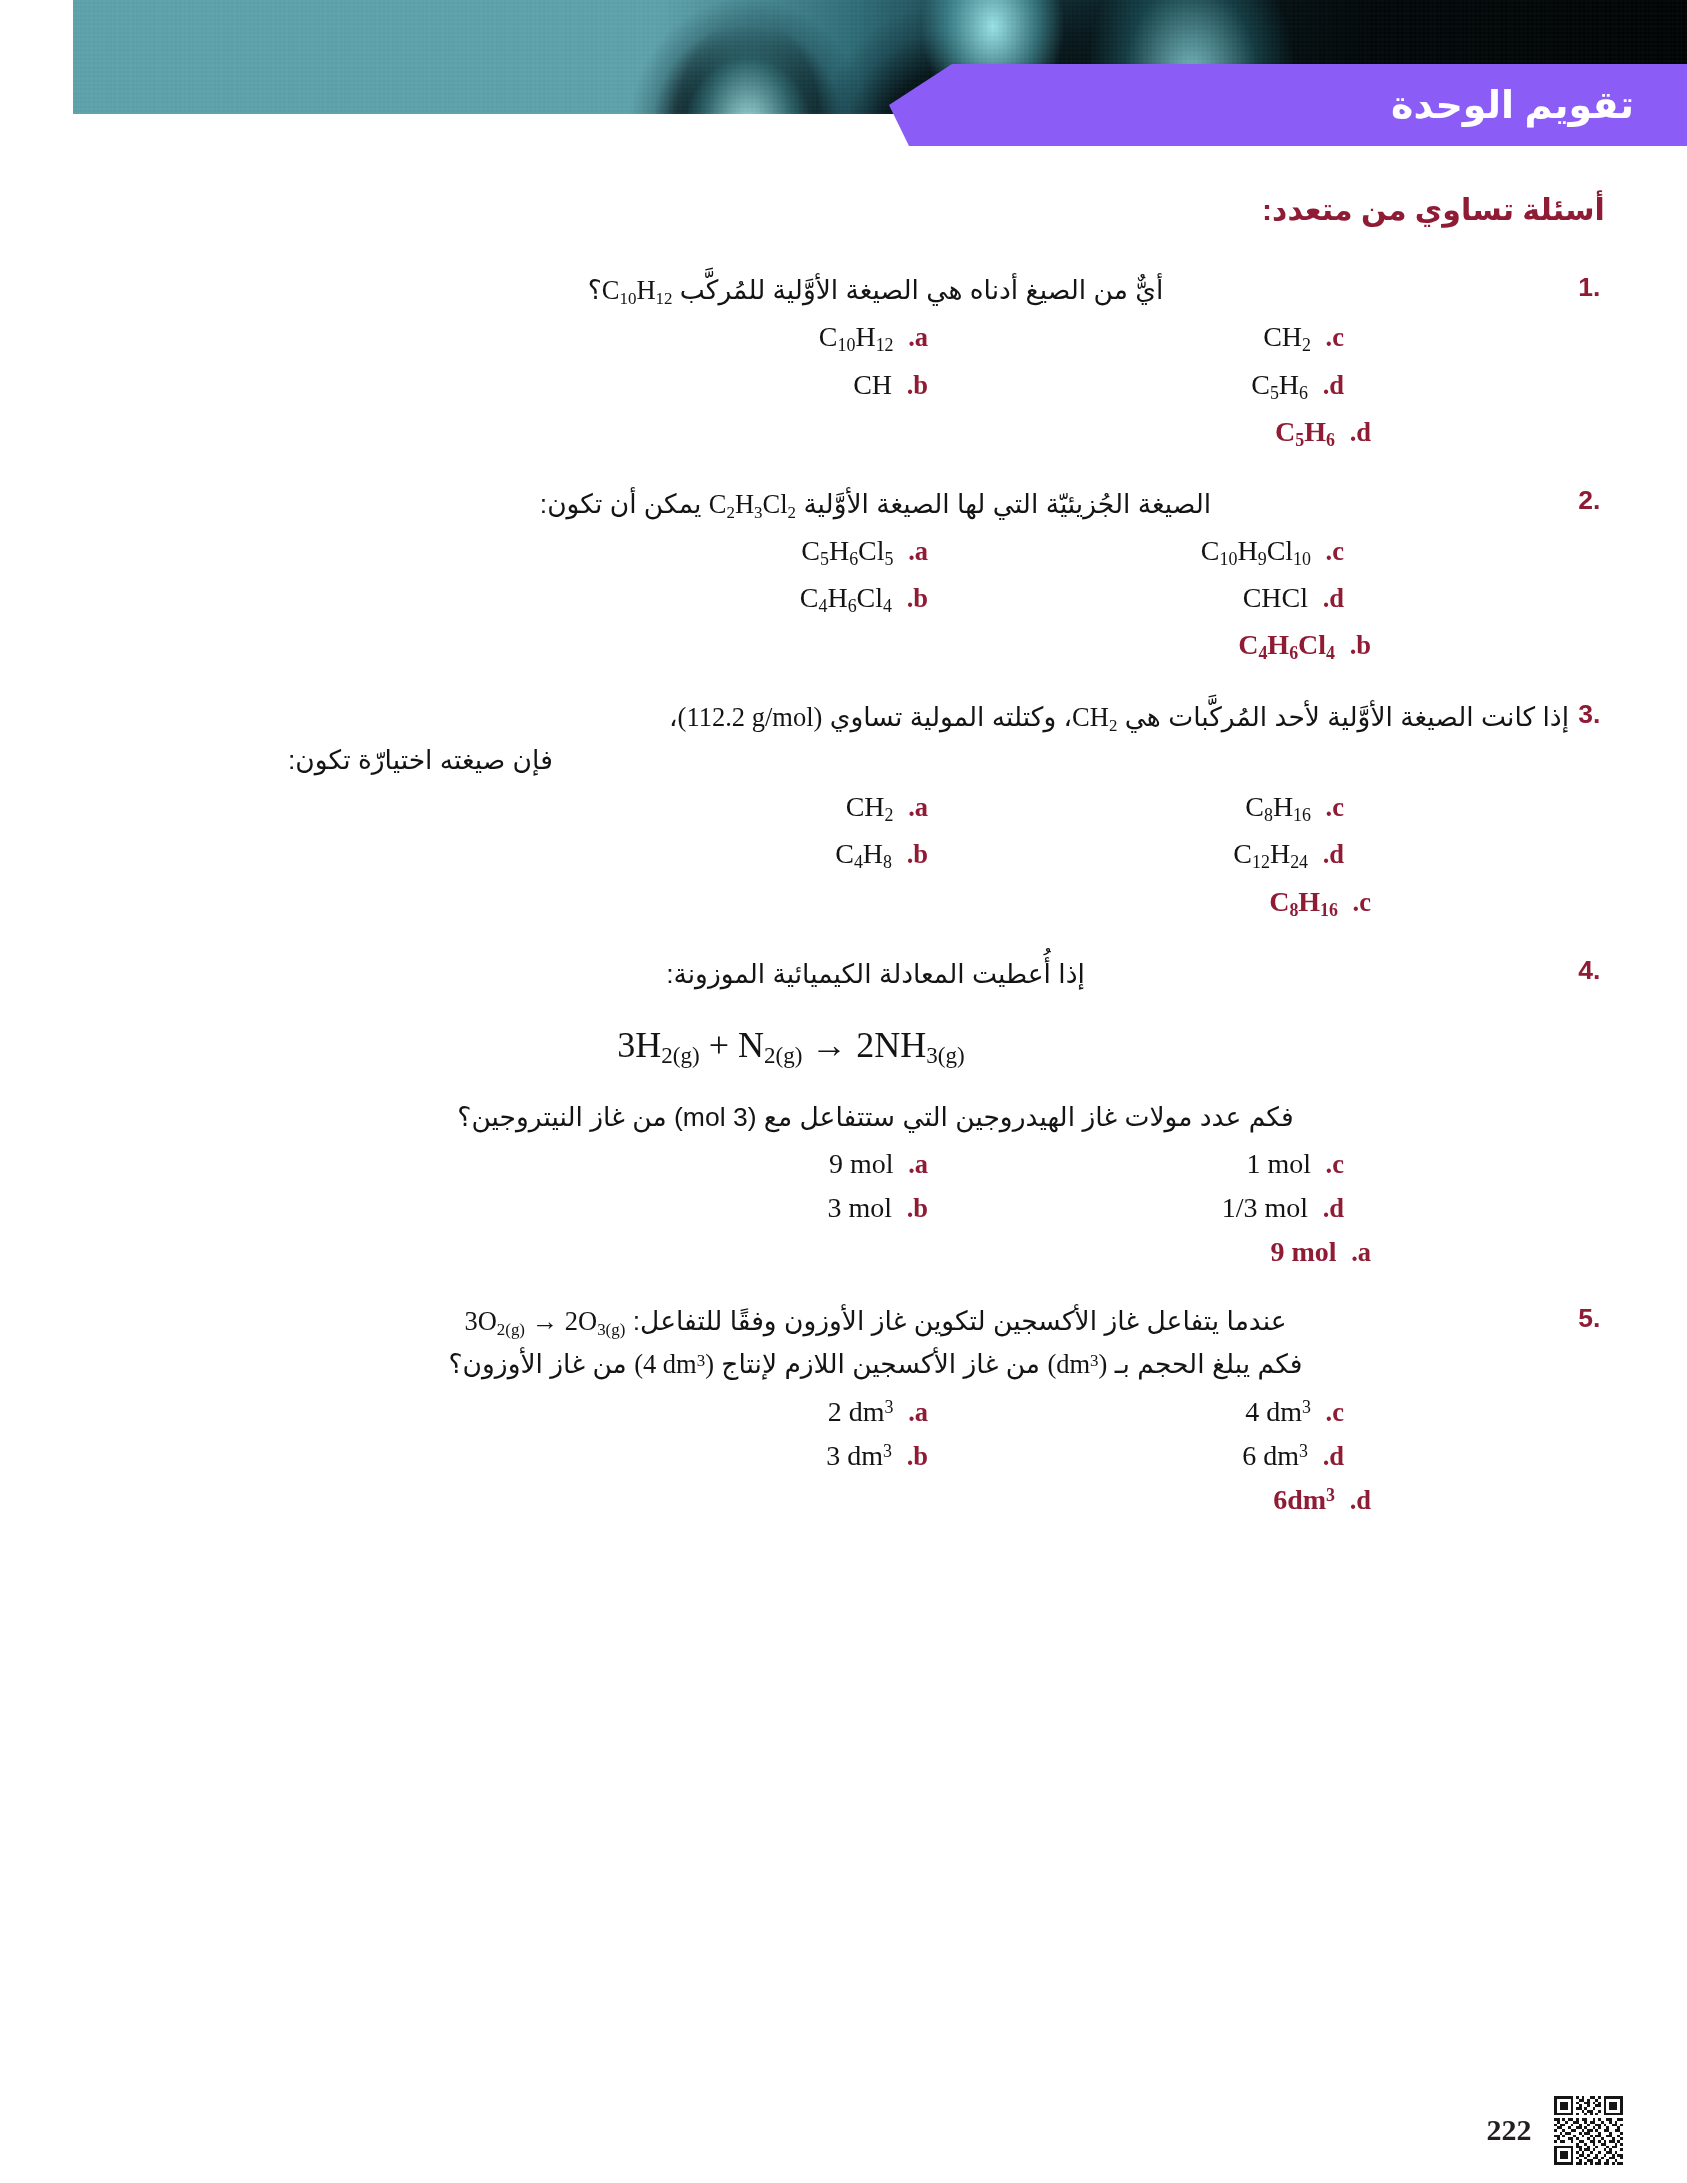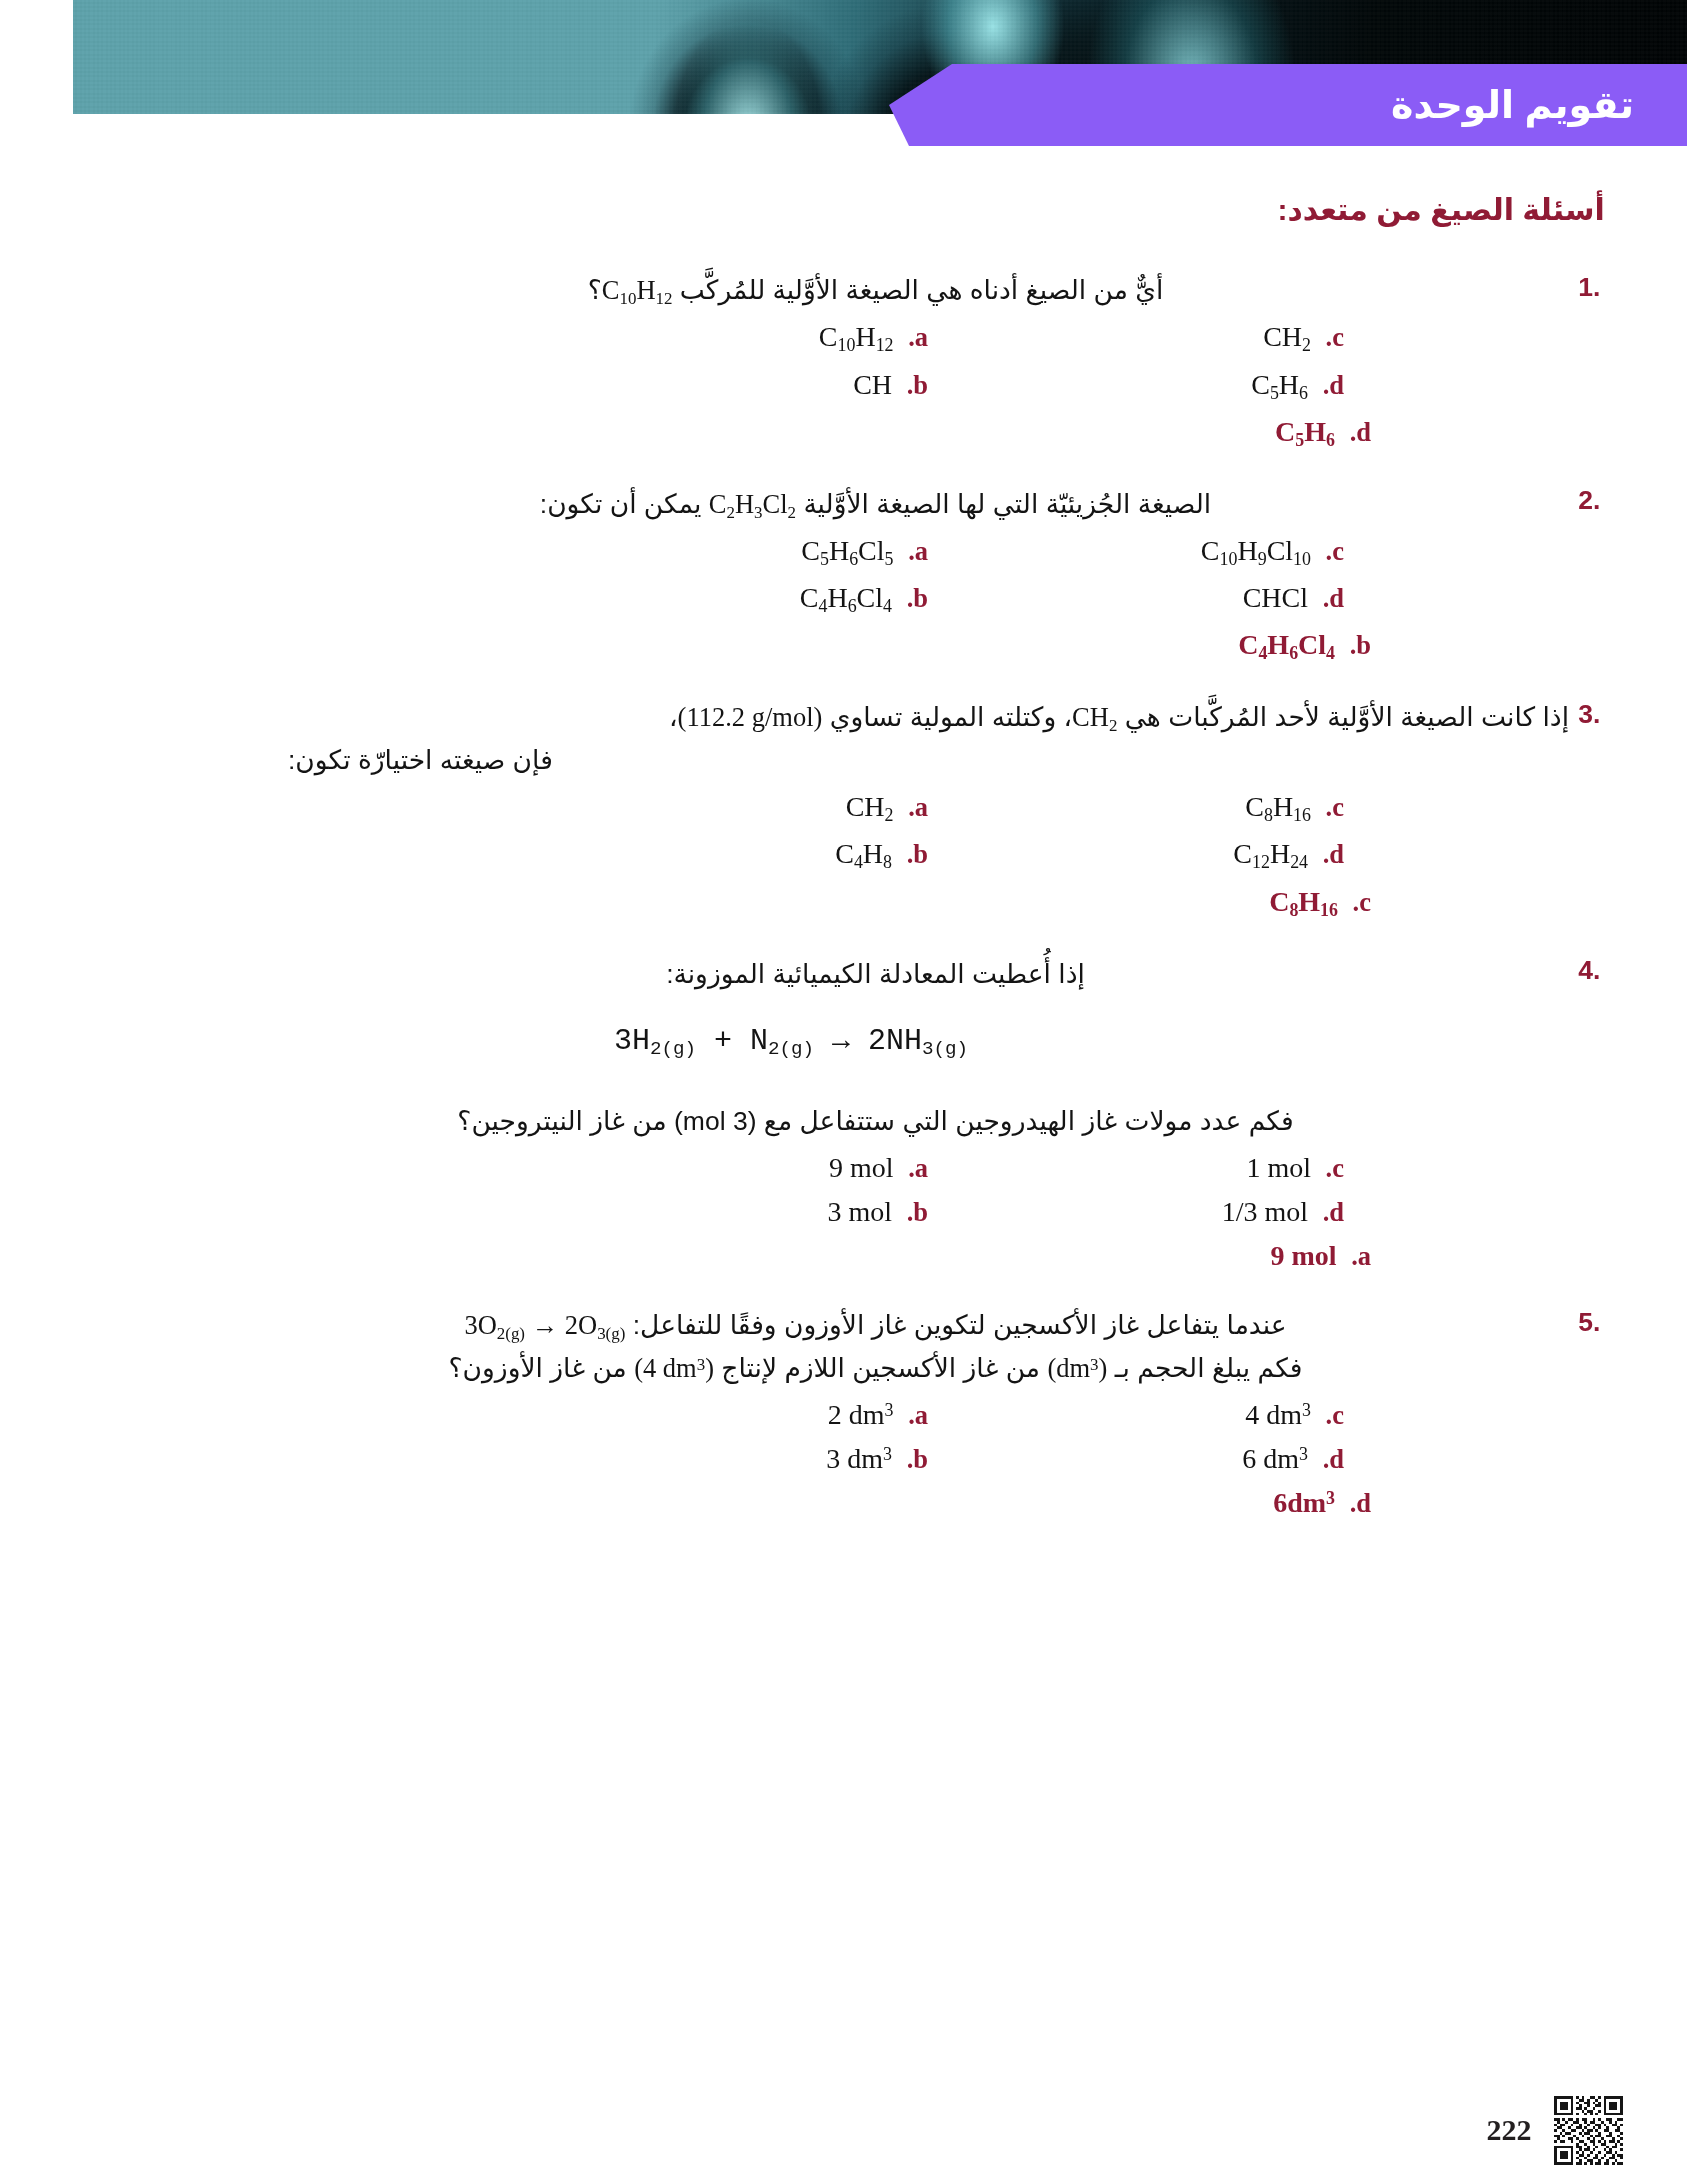--- a/index.html
+++ b/index.html
@@ -127,26 +127,26 @@
   }
   .q-text.two-line { text-align: right; }
   .q-line2 {
     display: block;
     text-align: left;
     padding-left: 106px;
   }
 
   
   .equation {
-    font-family: Liberation Mono, monospace;
-    font-size: 30px;
+    font-family: Liberation Serif, serif;
+    font-size: 36px;
     color: #141414;
     text-align: center;
     direction: ltr;
-    margin: 29px 0 39px 0;
+    margin: 29px 0 26px 0;
     padding-right: 218px;
   }
 
   
   .options {
     margin-top: 9.3px;
     padding-right: 49px;
   }
   .opt-row {
     display: flex;
@@ -250,21 +250,21 @@
   <div class="header-photo">
     <div class="grain"></div>
   </div>
   <div class="header-banner">
     <span class="header-title">تقويم الوحدة</span>
   </div>
 </div>
 
 <div class="content">
 
-  <h2 class="section-heading">أسئلة الصيغ من متعدد:</h2>
+  <h2 class="section-heading">أسئلة تساوي من متعدد:</h2>
 
   <div class="question">
     <div class="q-row">
       <div class="q-num">1.</div>
       <div class="q-text">
         <span>أيٌّ من الصيغ أدناه هي الصيغة الأوَّلية للمُركَّب </span><span class="frm">C<sub>10</sub>H<sub>12</sub></span><span>؟</span>
       </div>
     </div>
     <div class="options">
       <div class="opt-row">

